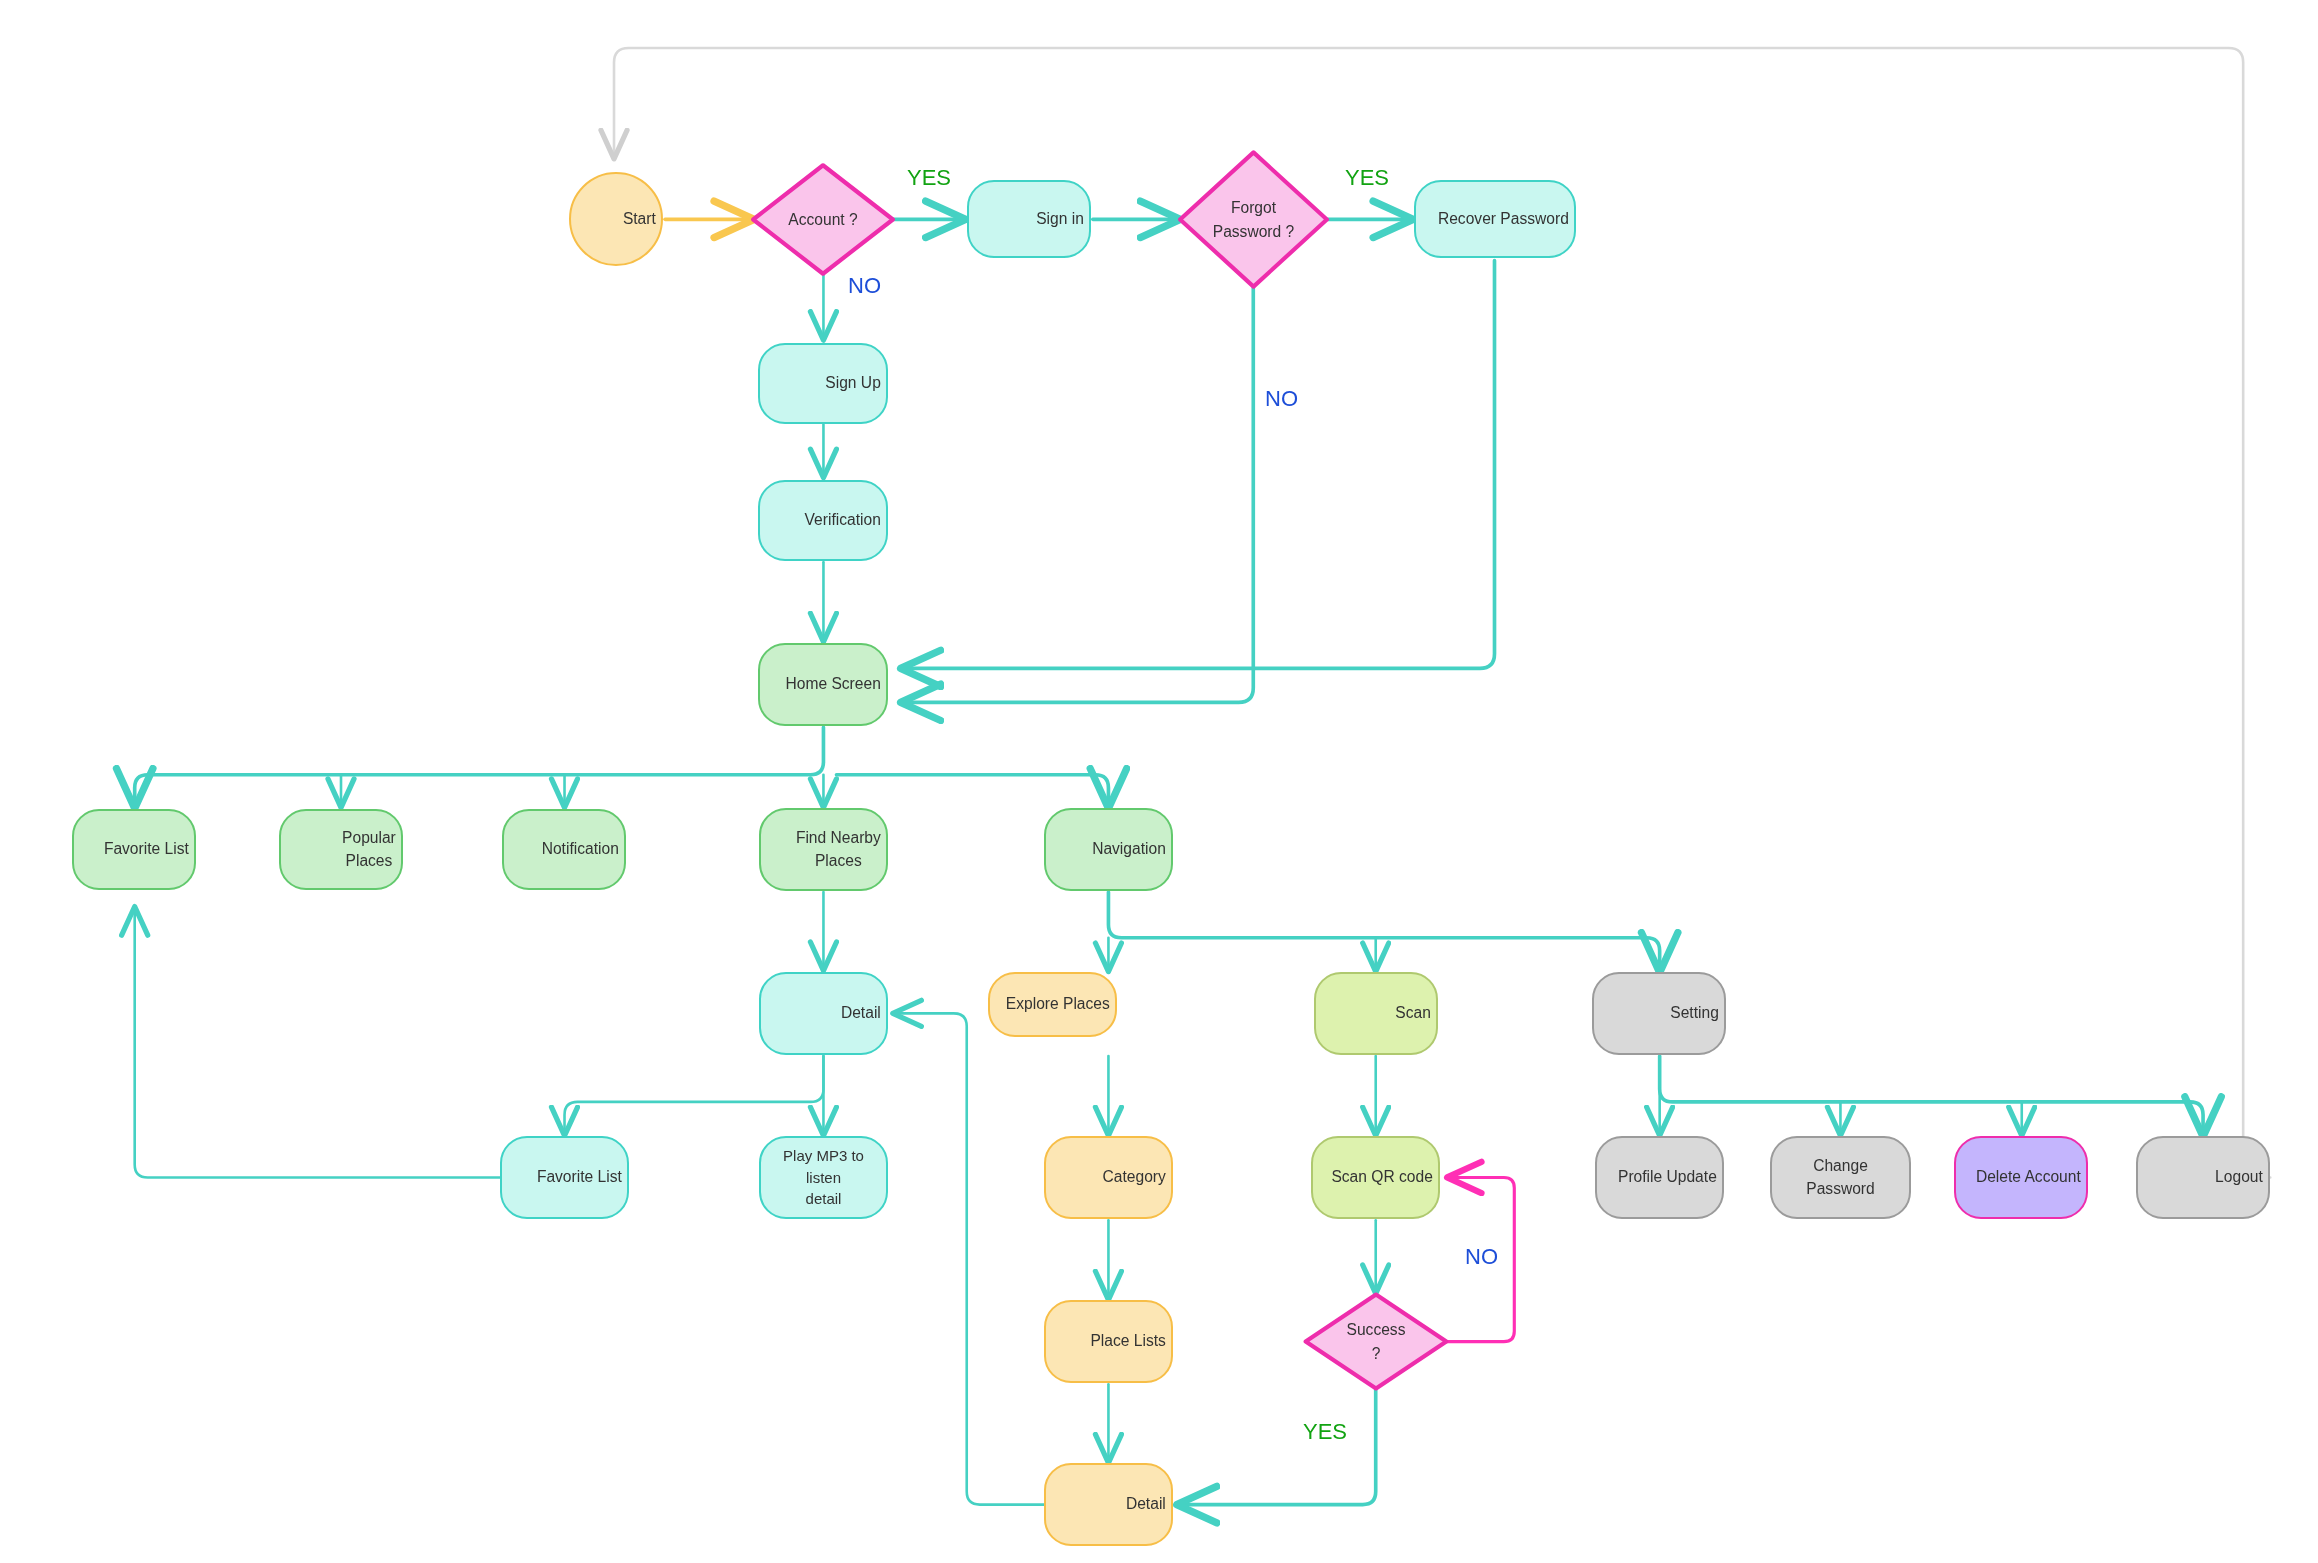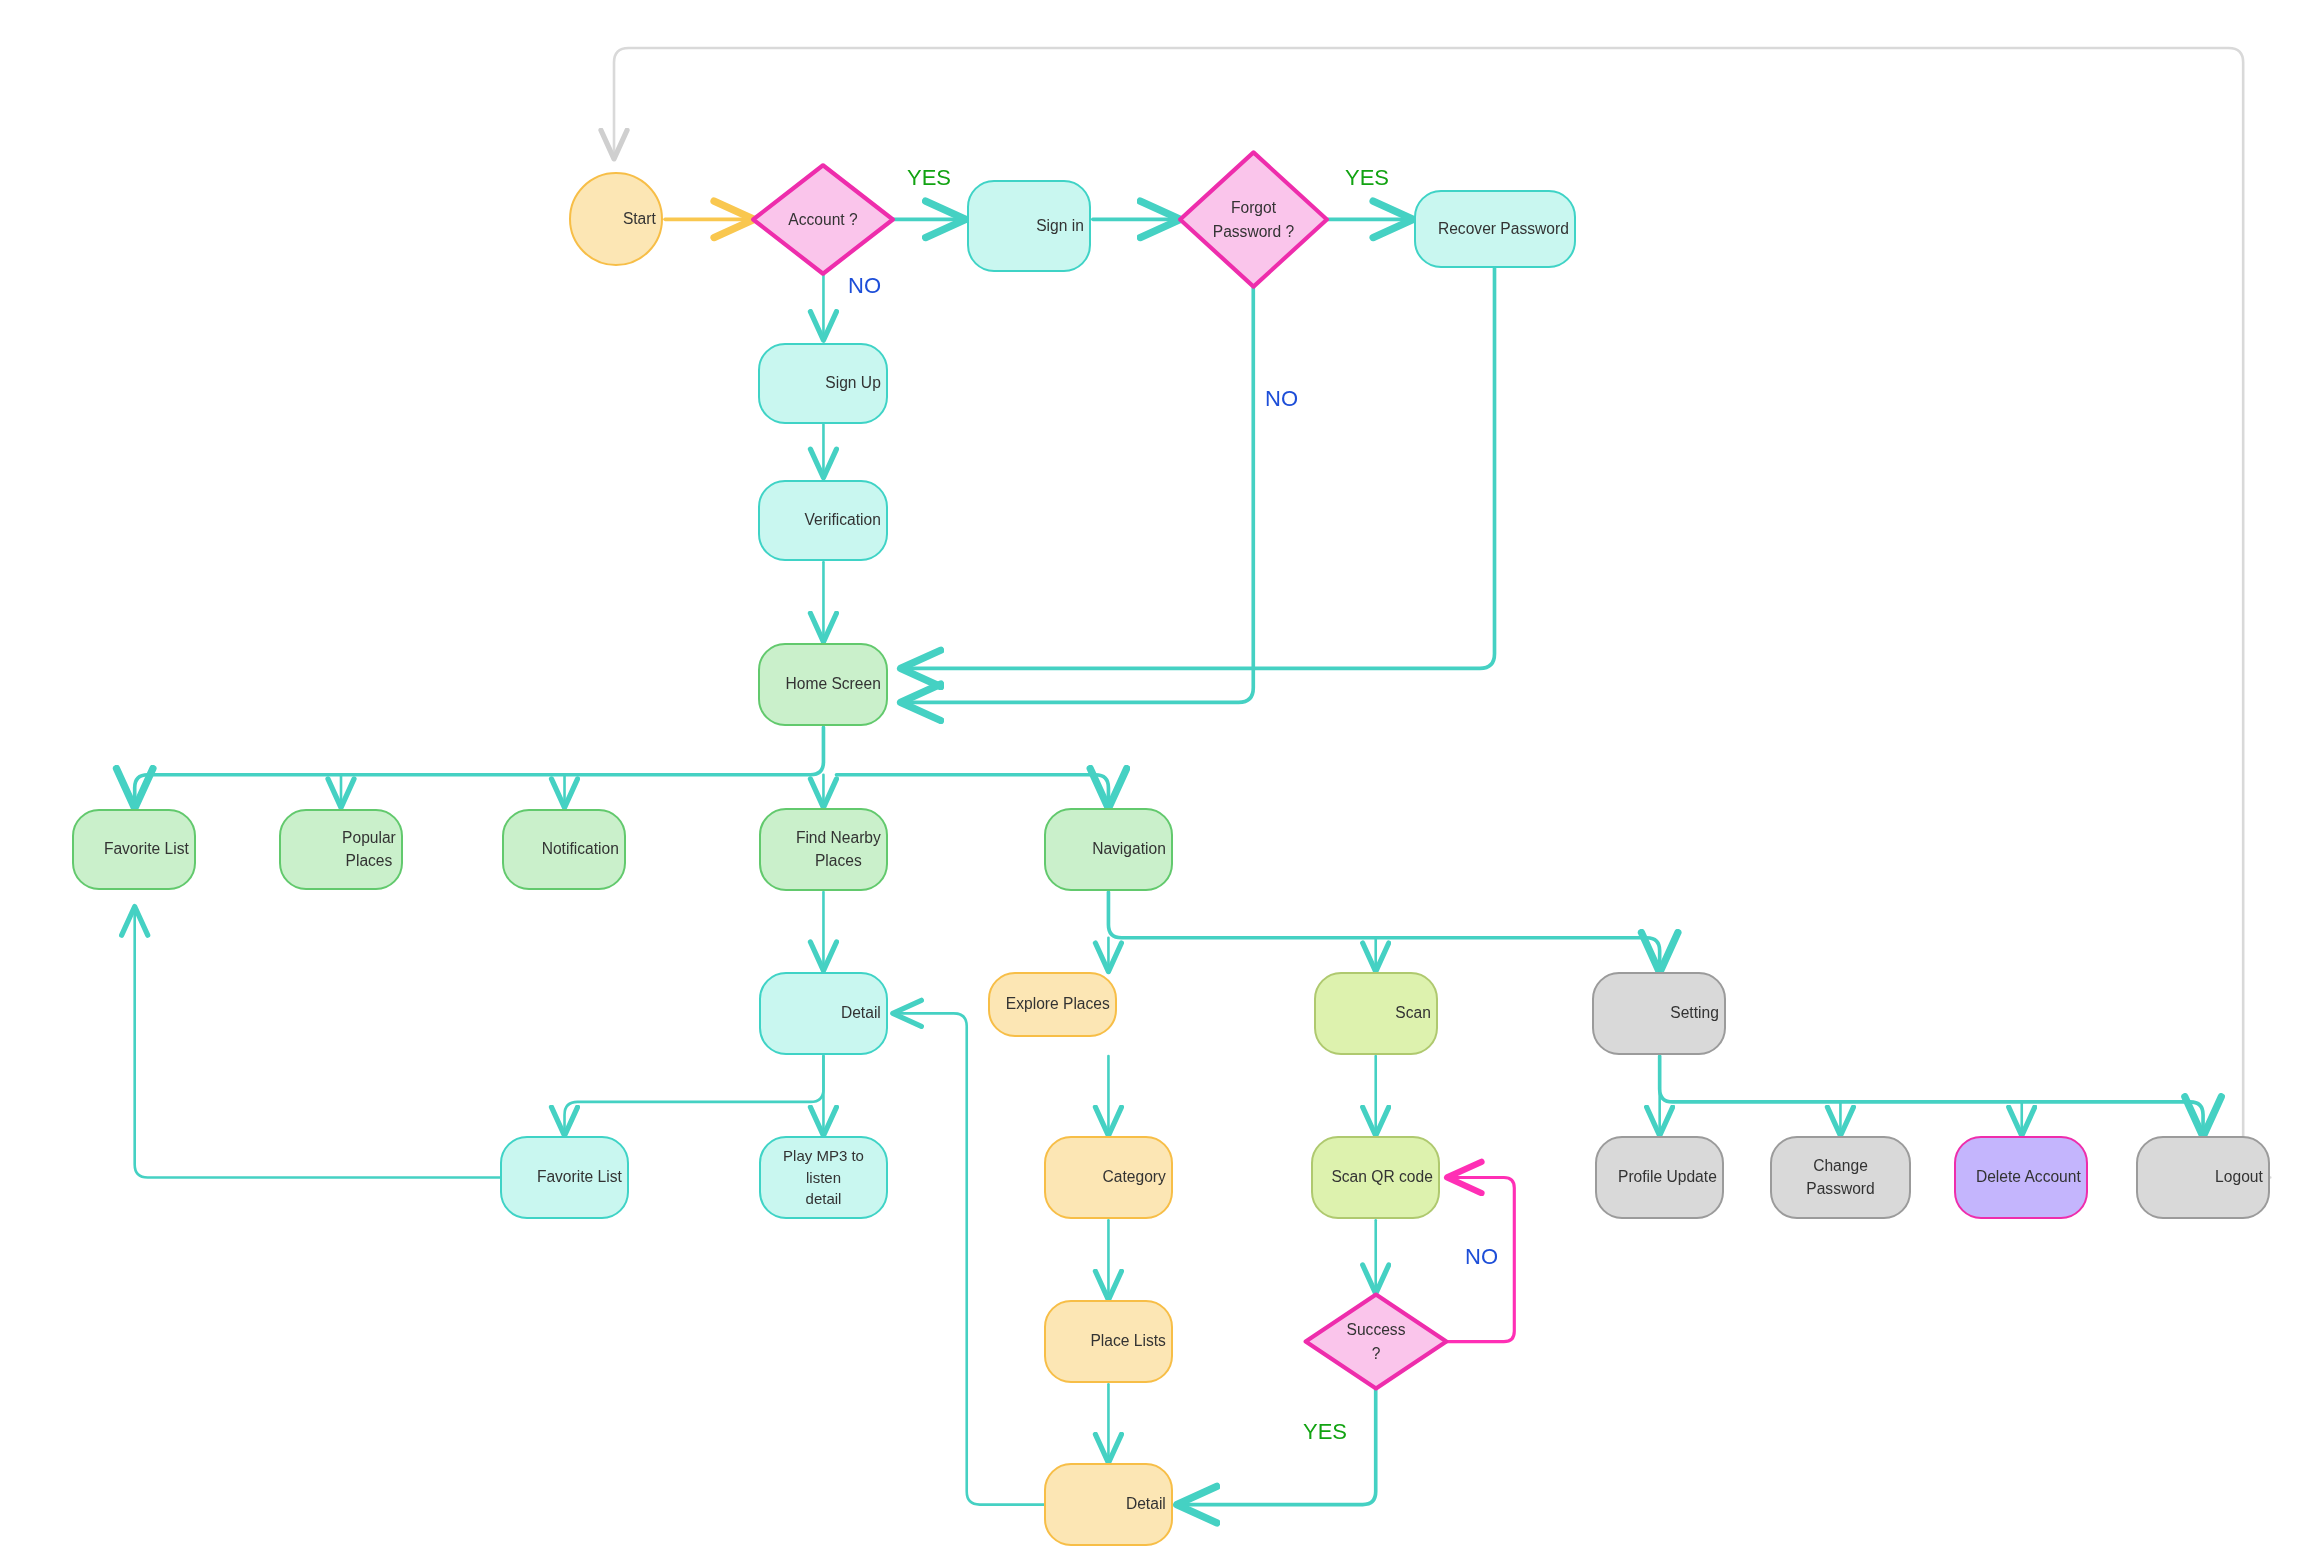--- a/index.html
+++ b/index.html
@@ -114,33 +114,33 @@
     <span>Start</span>
   </div>
 
   <div class="diamond" style="left:750px;top:162px;width:146px;height:115px;">
     <svg width="146" height="115" viewBox="0 0 280 220">
       <polygon points="140,6 274,110 140,214 6,110" fill="#FAC5EB" stroke="#EE2DAC" stroke-width="8" stroke-linejoin="round"></polygon>
     </svg>
     <div class="dlabel">Account ?</div>
   </div>
 
-  <div class="node rect n-cyan" style="left:967px;top:180px;width:124px;height:92px;">
+  <div class="node rect n-cyan" style="left:967px;top:180px;width:124px;height:78px;">
     <span>Sign in</span>
   </div>
 
   <div class="diamond" style="left:1177px;top:149px;width:153px;height:141px;">
     <svg width="153" height="141" viewBox="0 0 294 270">
       <polygon points="147,6 288,135 147,264 6,135" fill="#FAC5EB" stroke="#EE2DAC" stroke-width="8" stroke-linejoin="round"></polygon>
     </svg>
     <div class="dlabel" style="white-space: pre-line;">Forgot
 Password ?</div>
   </div>
 
-  <div class="node rect n-cyan" style="left:1414px;top:180px;width:162px;height:78px;margin-top:10px;">
+  <div class="node rect n-cyan" style="left:1414px;top:180px;width:162px;height:78px;">
     <span>Recover Password</span>
   </div>
 
   <div class="node rect n-cyan" style="left:758px;top:343px;width:130px;height:81px;">
     <span>Sign Up</span>
   </div>
 
   <div class="node rect n-cyan" style="left:758px;top:480px;width:130px;height:81px;">
     <span>Verification</span>
   </div>

